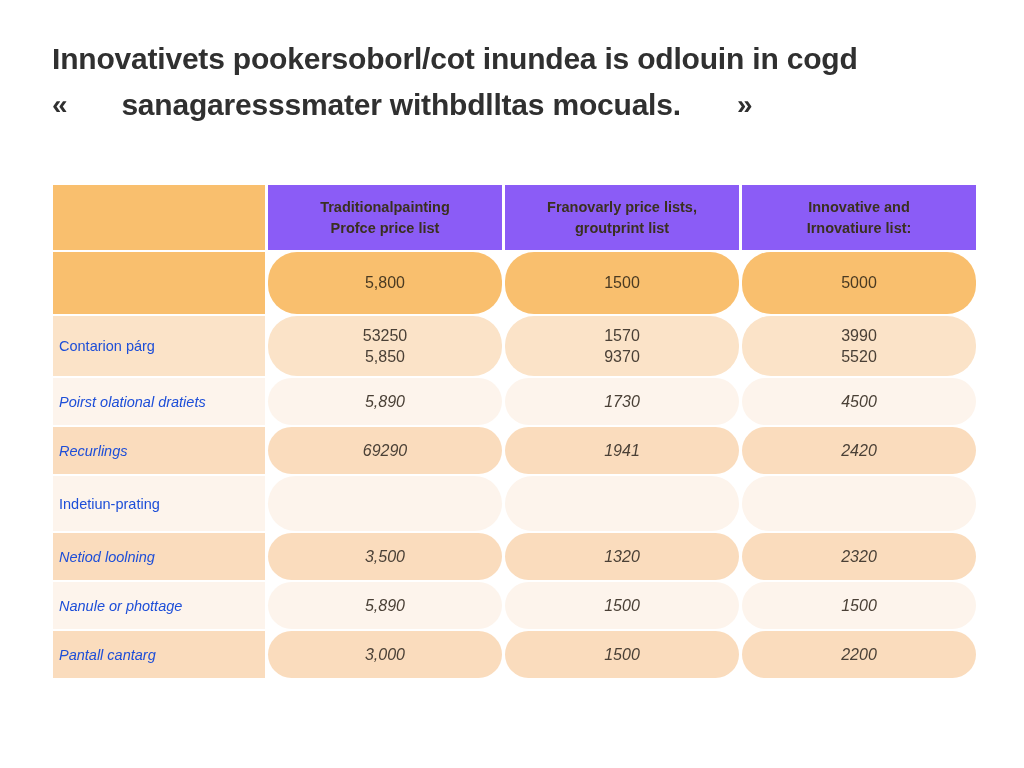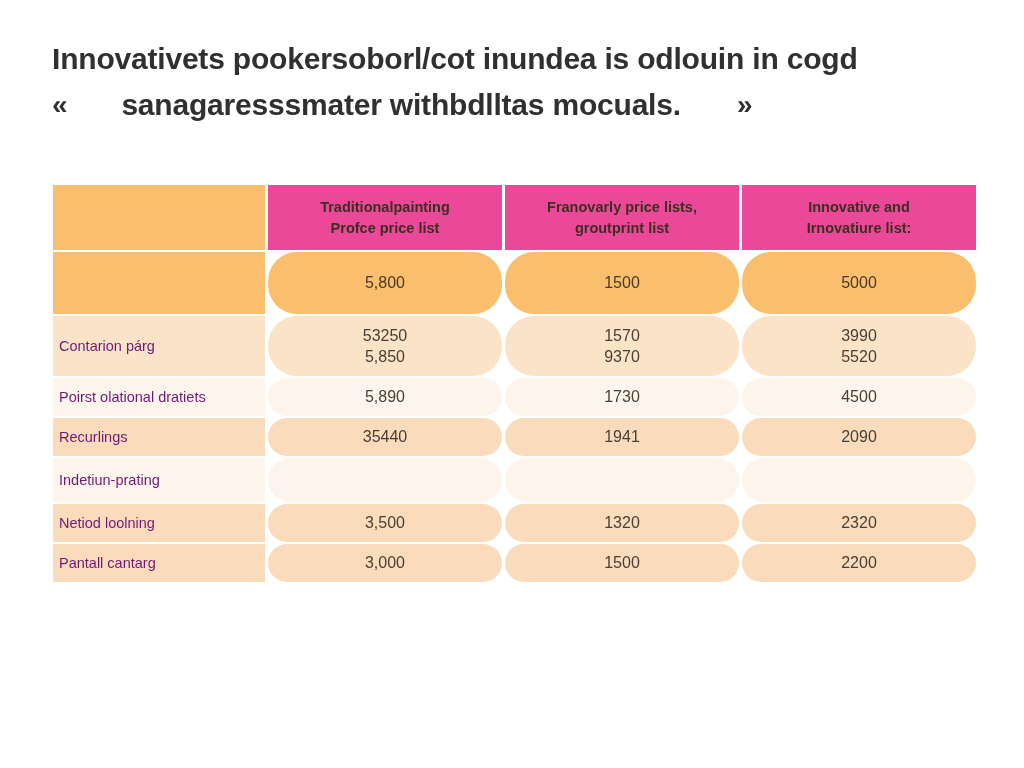--- a/index.html
+++ b/index.html
@@ -66,21 +66,21 @@
     margin: 0;
     vertical-align: middle;
   }
 
   
   .hdr-label {
     background: #f9bf6e;
     height: 65px;
   }
   .hdr-cell {
-    background: #ec4899;
+    background: #8b5cf6;
     height: 65px;
     text-align: center;
     font-size: 14.5px;
     font-weight: bold;
     color: #3a3020;
     line-height: 21px;
     padding: 0 12px;
   }
   .hdr-cell .l1 { display: block; }
   .hdr-cell .l2 { display: block; text-align: center; }
@@ -95,21 +95,21 @@
     height: 62px;
     text-align: center;
     font-size: 16px;
     color: #4a3a22;
   }
 
   
   .cell-label {
     padding-left: 6px;
     font-size: 14.5px;
-    color: #701a75;
+    color: #1d4ed8;
     text-align: left;
   }
   .cell-data {
     text-align: center;
     font-size: 16px;
     color: #4a4036;
     border-radius: 29px;
   }
   .cell-data .v2 {
     display: block;
@@ -119,23 +119,23 @@
   .tone-a .cell-label,
   .tone-a .cell-data { background: #fbe3c8; }
   .tone-b .cell-label,
   .tone-b .cell-data { background: #fdf4ec; }
   .tone-c .cell-label,
   .tone-c .cell-data { background: #fadcbd; margin-top: 43px; }
 
   .r-tall .cell-label,
   .r-tall .cell-data { height: 60px; }
   .r-std  .cell-label,
-  .r-std  .cell-data { height: 38px; }
+  .r-std  .cell-data { height: 47px; font-style: italic; }
   .r-empty .cell-label,
-  .r-empty .cell-data { height: 44px; }
+  .r-empty .cell-data { height: 55px; }
 </style>
 </head>
 <body>
 
 <div class="title-block">
   <div class="title-line">Innovativets pookersoborl/cot inundea is odlouin in cogd</div>
   <div class="title-line title-line-2">
     <span class="quote-open">«</span>
     <span>sanagaresssmater withbdlltas mocuals.</span>
     <span class="quote-close">»</span>
@@ -194,39 +194,45 @@
 
       <tr class="tone-b r-std">
         <td class="cell-label">Poirst olational dratiets</td>
         <td class="cell-data">5,890</td>
         <td class="cell-data">1730</td>
         <td class="cell-data">4500</td>
       </tr>
 
       <tr class="tone-c r-std">
         <td class="cell-label">Recurlings</td>
-        <td class="cell-data">35440</td>
+        <td class="cell-data">69290</td>
         <td class="cell-data">1941</td>
-        <td class="cell-data">2090</td>
+        <td class="cell-data">2420</td>
       </tr>
 
       <tr class="tone-b r-empty">
         <td class="cell-label">Indetiun-prating</td>
         <td class="cell-data"></td>
         <td class="cell-data"></td>
         <td class="cell-data"></td>
       </tr>
 
       <tr class="tone-c r-std">
         <td class="cell-label">Netiod loolning</td>
         <td class="cell-data">3,500</td>
         <td class="cell-data">1320</td>
         <td class="cell-data">2320</td>
       </tr>
 
+      <tr class="tone-b r-std">
+        <td class="cell-label">Nanule or phottage</td>
+        <td class="cell-data">5,890</td>
+        <td class="cell-data">1500</td>
+        <td class="cell-data">1500</td>
+      </tr>
 
       <tr class="tone-c r-std">
         <td class="cell-label">Pantall cantarg</td>
         <td class="cell-data">3,000</td>
         <td class="cell-data">1500</td>
         <td class="cell-data">2200</td>
       </tr>
 
 
     </tbody>

